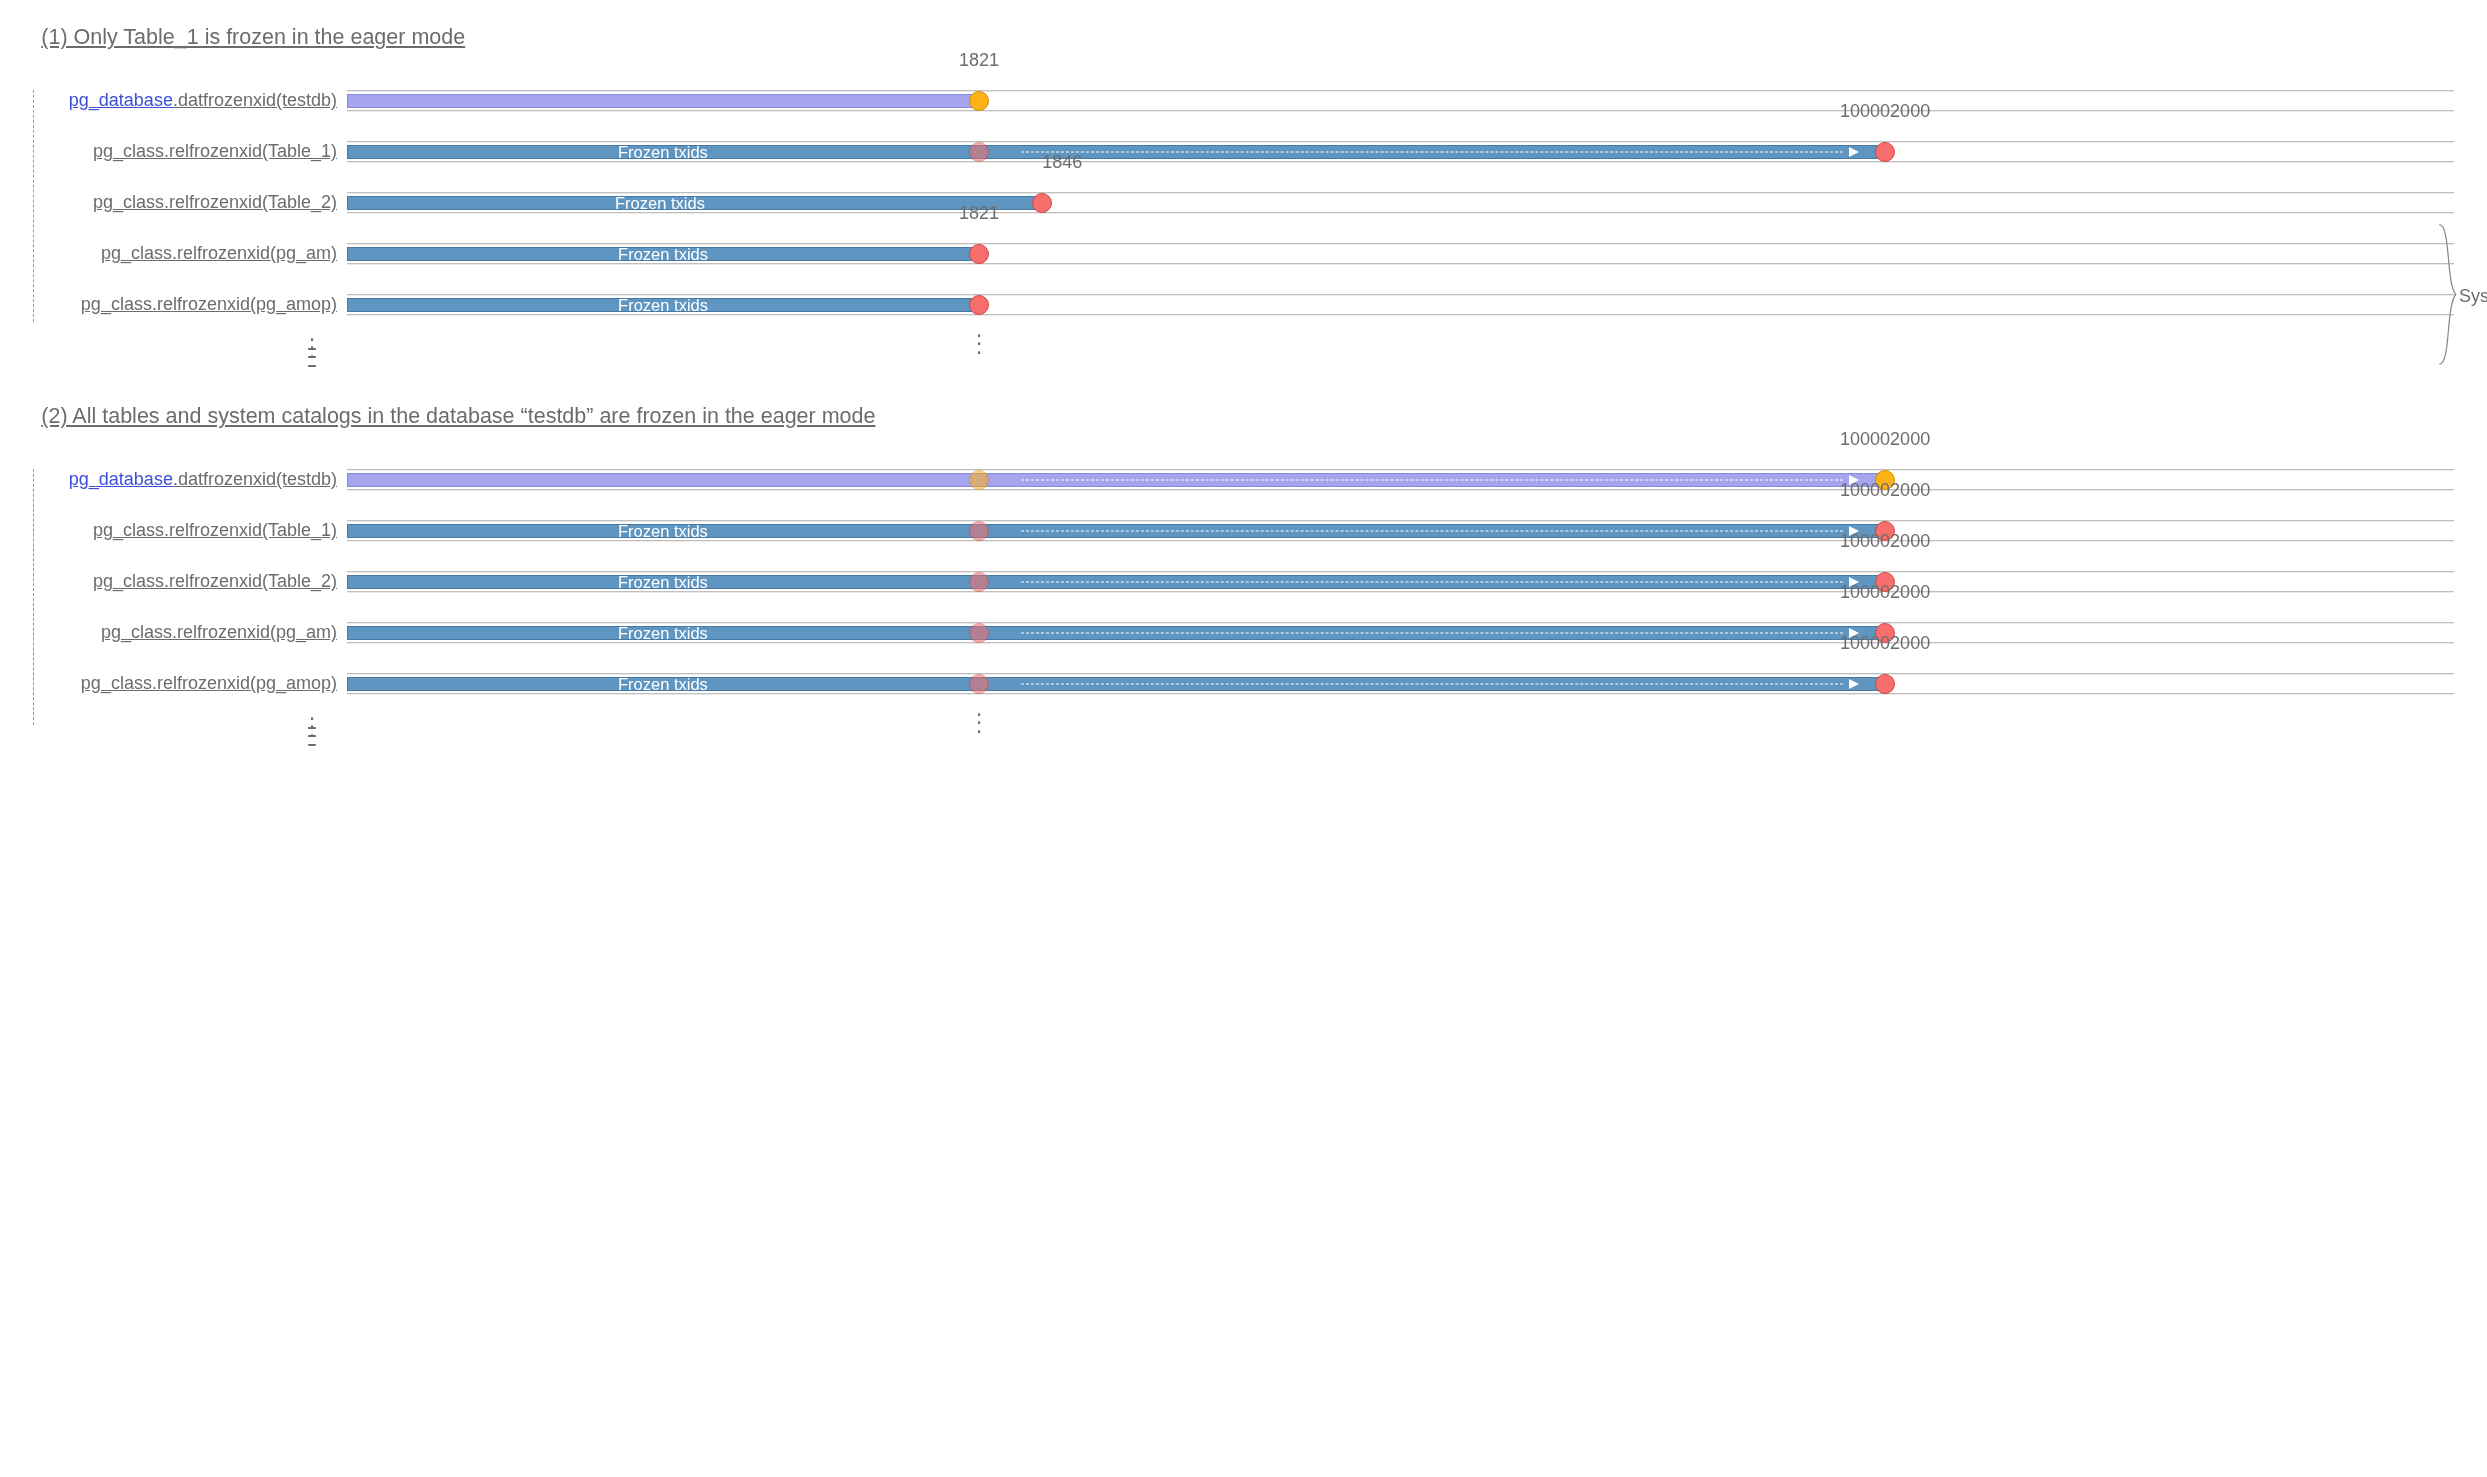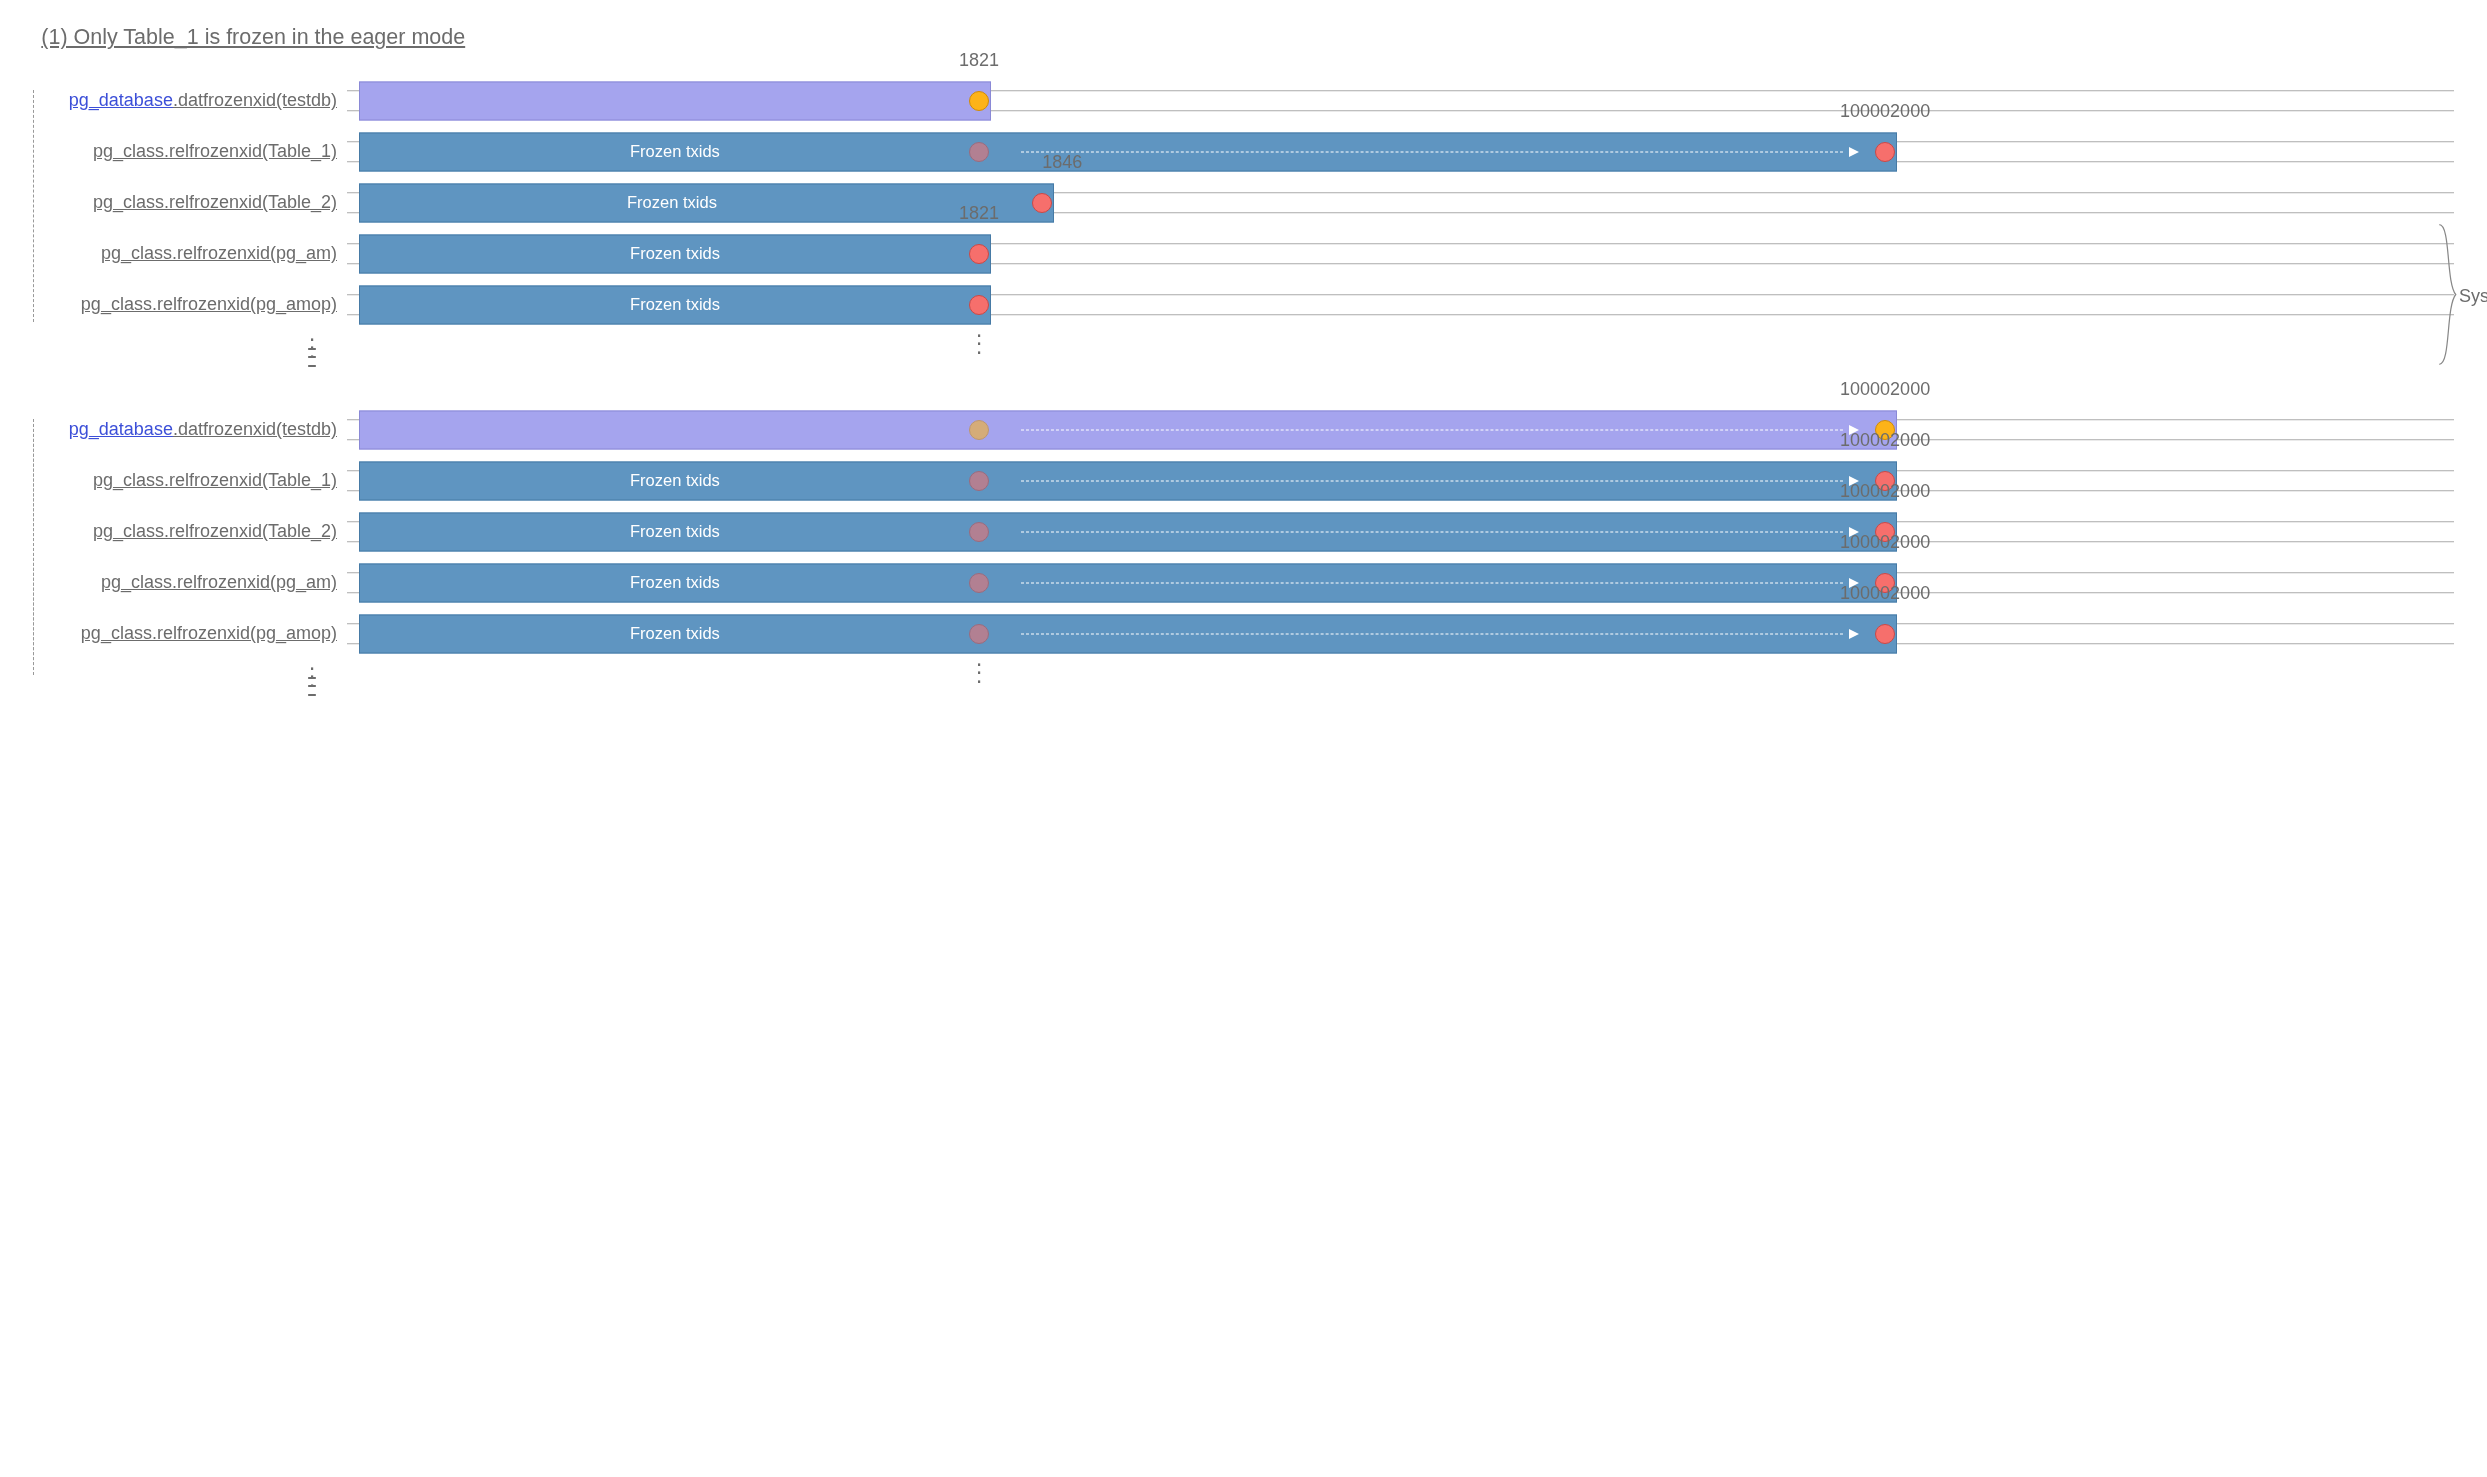--- a/index.html
+++ b/index.html
@@ -37,24 +37,24 @@
     position: absolute;
     left: 0; right: 0;
     top: 50%;
     transform: translateY(-50%);
     height: 21.5px;
     border-top: 0.8px solid #aaa;
     border-bottom: 0.8px solid #aaa;
   }
   .bar {
     position: absolute;
-    left: 12px;
+    left: 0;
     top: 50%;
     transform: translateY(-50%);
-    height: 39px;
+    height: 14px;
   }
   .bar-blue { background: #5f95c1; border: 0.8px solid #467aa5; }
   .bar-purple { background: #a5a4ee; border: 0.8px solid #8a89d6; }
   .bar-text {
     position: absolute;
     color: #fff;
     font-size: 16.5px;
     top: 50%;
     transform: translate(-50%, -50%);
     white-space: nowrap;
@@ -195,20 +195,21 @@
     </div>
 
     <svg class="brace-svg" style="right:-5px; top:149px; width:23px; height:141px;" viewBox="0 0 28 170" fill="none" stroke="#888" stroke-width="1.5">
       <path d="M4,0 C18,0 12,70 24,85 C12,100 18,170 4,170"></path>
     </svg>
     <div class="brace-label" style="right:-137px; top:211px;">System catalogs</div>
   </div>
 </div>
 
 <div class="section">
+  <div class="section-title">(2) All tables and system catalogs in the database “testdb” are frozen in the eager mode</div>
 
   <div style="position:relative;">
     <div class="vline" style="left:calc(314px + 30%*(100% - 314px)); top:15px; height:256px;"></div>
     <div class="vline" style="left:calc(314px + 73%*(100% - 314px)); top:15px; height:256px;"></div>
 
     <div class="row">
       <div class="label-col">
         <span class="link">pg_database</span><span>.datfrozenxid(testdb)</span>
       </div>
       <div class="timeline-col">

